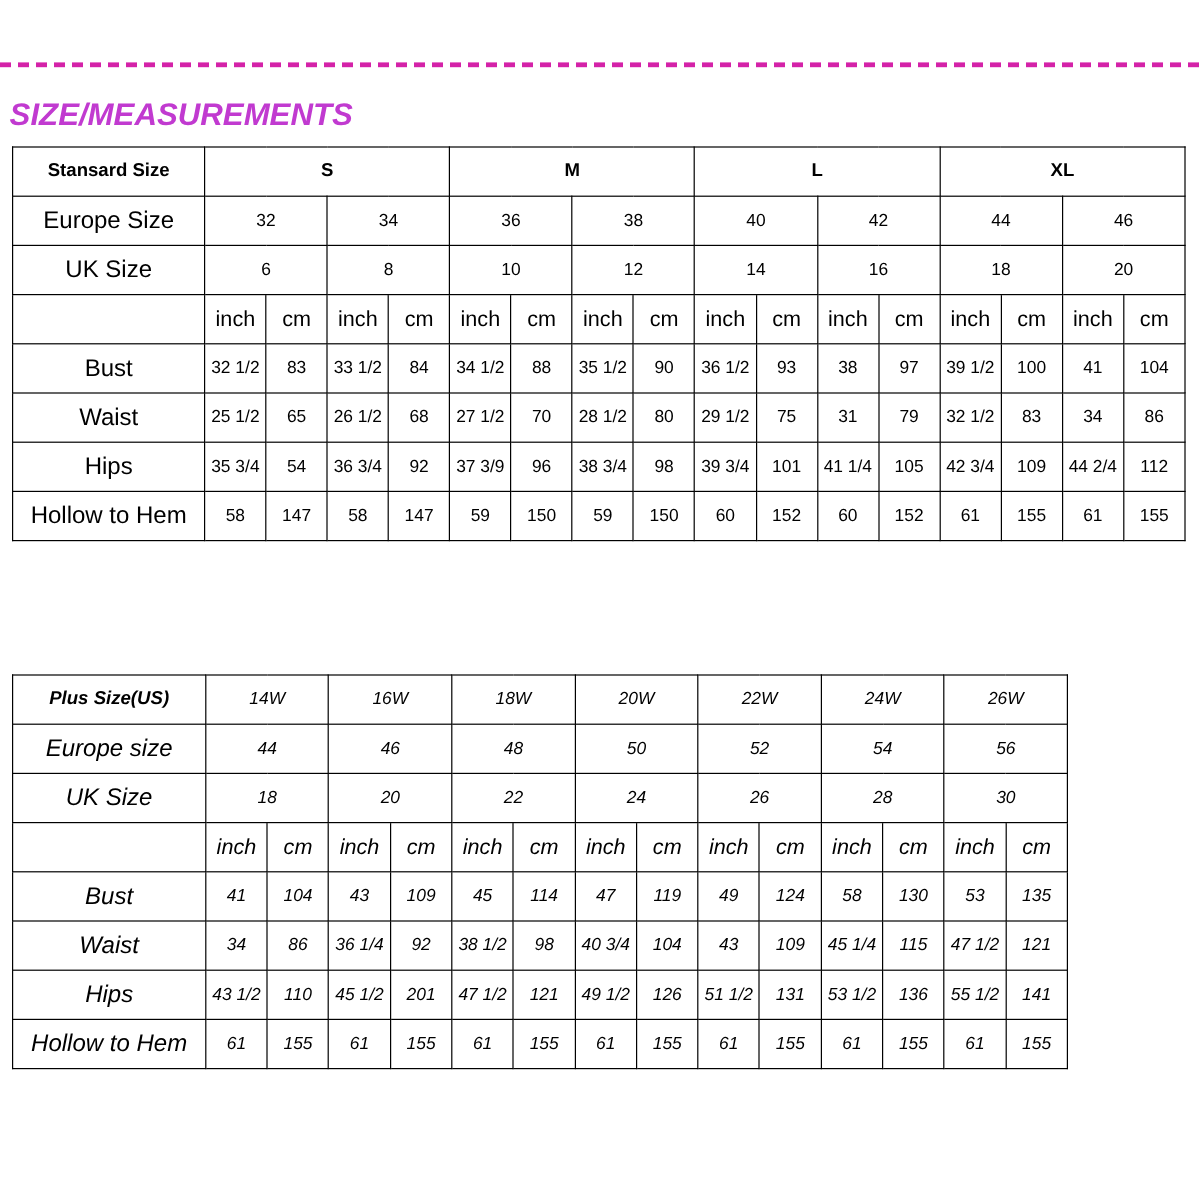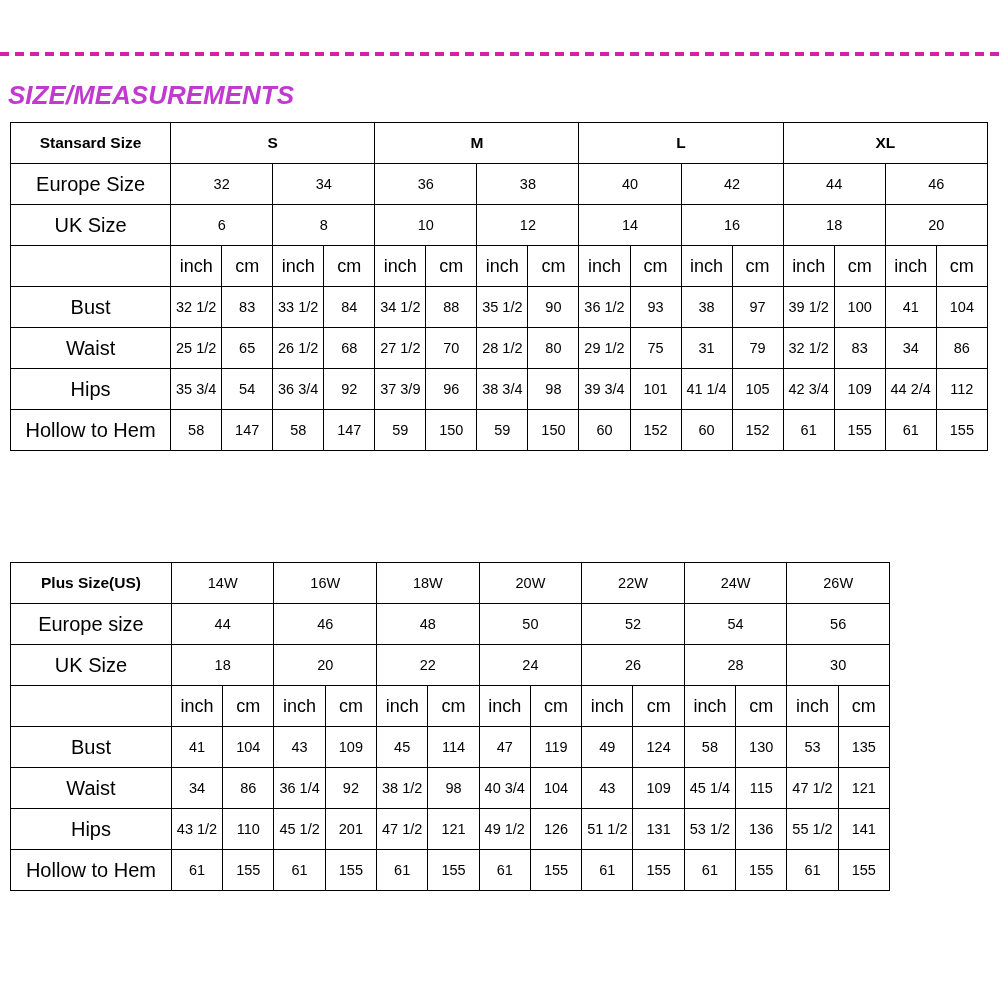--- a/index.html
+++ b/index.html
@@ -82,20 +82,21 @@
     position: absolute;
     left: 10px;
     top: 122px;
     width: 978px;
   }
   #table2 {
     position: absolute;
     left: 10px;
     top: 562px;
     width: 880px;
+    font-style: italic;
   }
 </style>
 </head>
 <body>
 
 <div class="page">
 
   <div class="top-rule"></div>
 
   <div class="title">SIZE/MEASUREMENTS</div>

